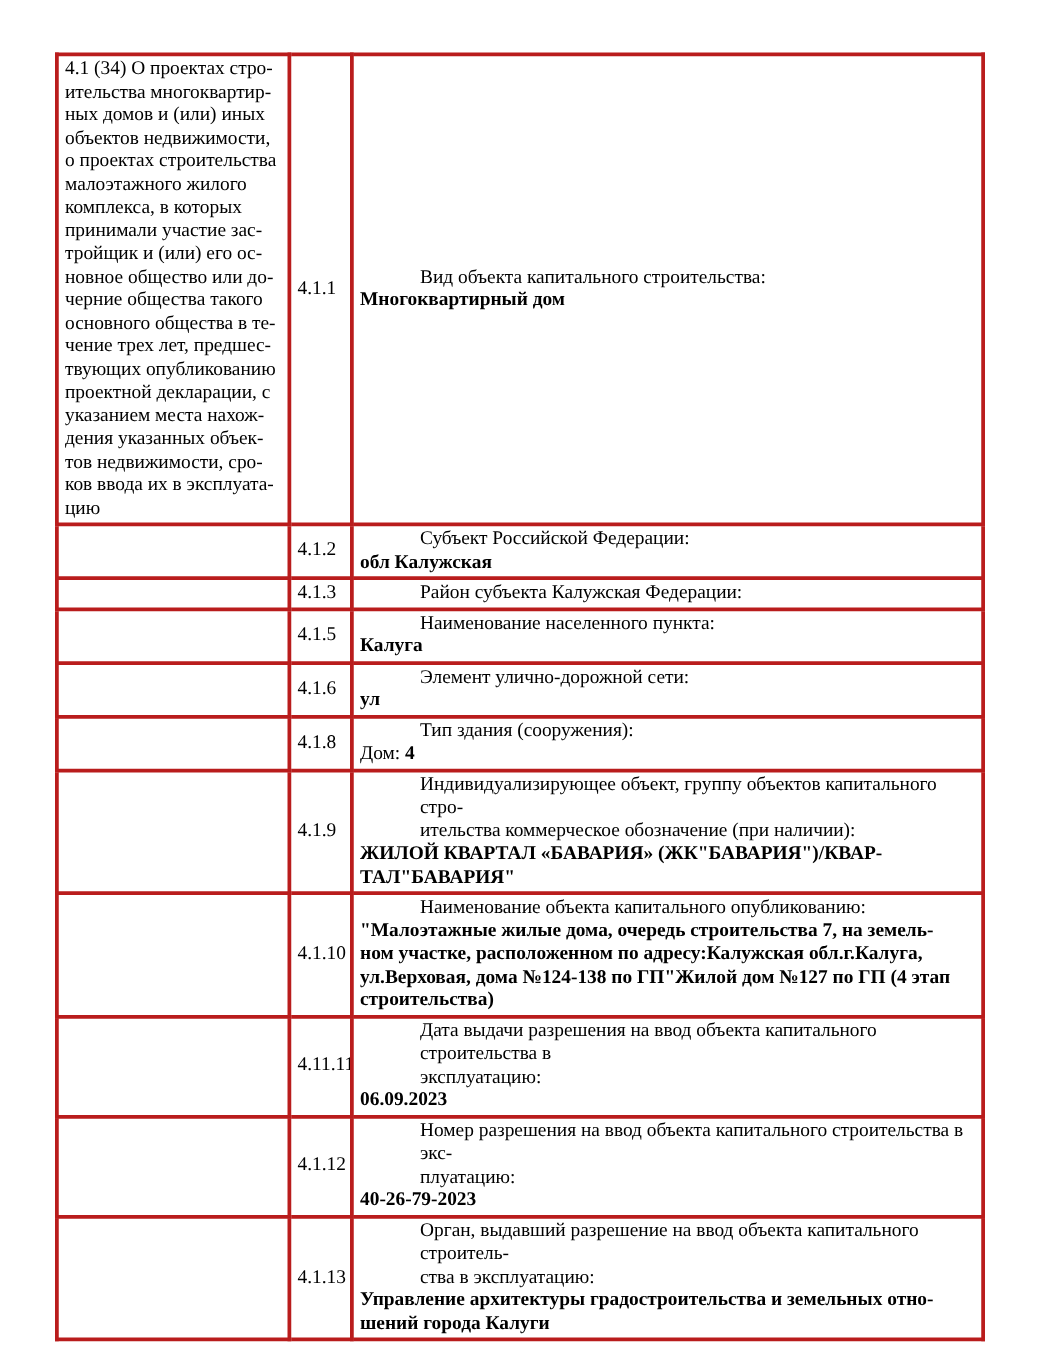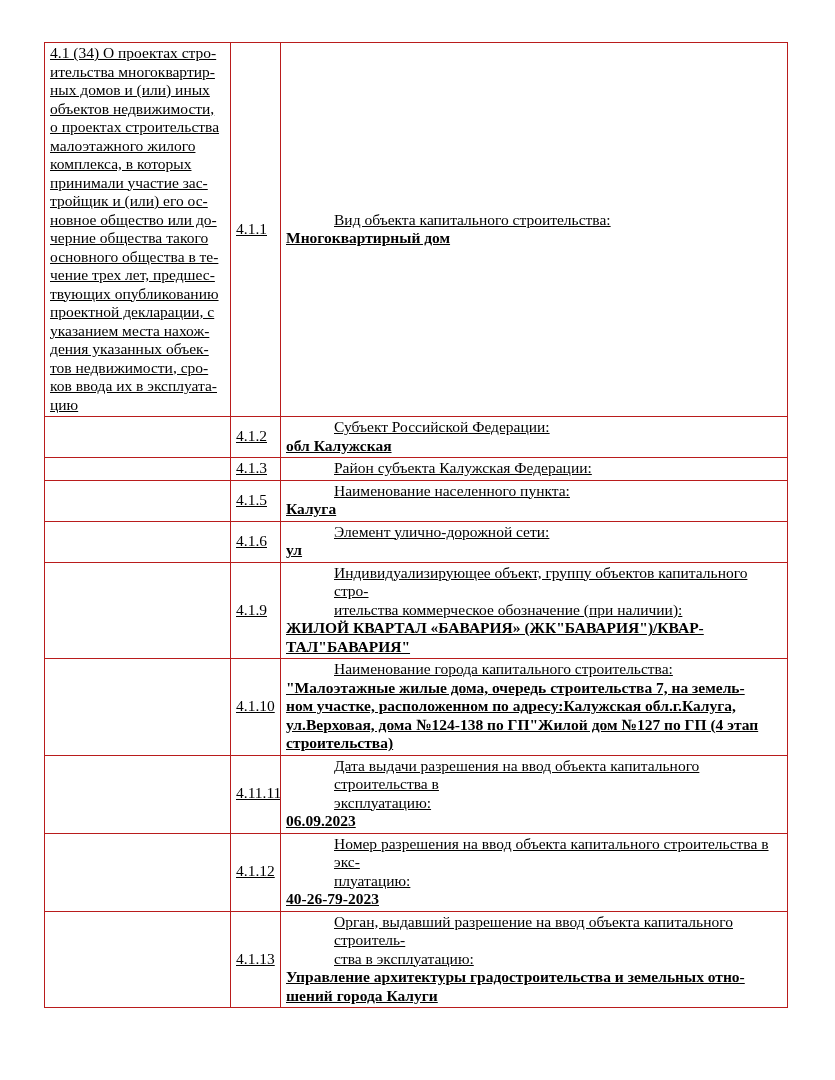--- a/index.html
+++ b/index.html
@@ -18,25 +18,24 @@
   }
   .decl-table {
     border-collapse: collapse;
     position: absolute;
     left: 44px;
     top: 42px;
     width: 744px;
     table-layout: fixed;
   }
   .decl-table td {
-    border: 1px solid #b91c1c;
+    border: 3px solid #b91c1c;
     padding: 1px 3px 2px 5px;
     vertical-align: middle;
     overflow: hidden;
-    text-decoration: underline;
   }
   col.c1 { width: 186px; }
   col.c2 { width: 50px; }
   col.c3 { width: auto; }
   td.desc {
     vertical-align: top;
     white-space: pre-line;
   }
   td.num {
     vertical-align: middle;
@@ -123,37 +122,45 @@
   <tr>
     <td class="desc"></td>
     <td class="num">4.1.6</td>
     <td class="content">
       <div class="label">Элемент улично-дорожной сети:</div>
       <div class="value-line"><span class="value-prefix"></span><span class="value-text">ул</span></div>
     </td>
   </tr>
 
 
+  <tr>
+    <td class="desc"></td>
+    <td class="num">4.1.8</td>
+    <td class="content">
+      <div class="label">Тип здания (сооружения):</div>
+      <div class="value-line"><span class="value-prefix">Дом: </span><span class="value-text">4</span></div>
+    </td>
+  </tr>
 
   <tr>
     <td class="desc"></td>
     <td class="num">4.1.9</td>
     <td class="content">
       <div class="label">Индивидуализирующее объект, группу объектов капитального стро-
 ительства коммерческое обозначение (при наличии):</div>
       <div class="value-line"><span class="value-prefix"></span><span class="value-text">ЖИЛОЙ КВАРТАЛ «БАВАРИЯ» (ЖК"БАВАРИЯ")/КВАР-
 ТАЛ"БАВАРИЯ"</span></div>
     </td>
   </tr>
 
   <tr>
     <td class="desc"></td>
     <td class="num">4.1.10</td>
     <td class="content">
-      <div class="label">Наименование города капитального строительства:</div>
+      <div class="label">Наименование объекта капитального опубликованию:</div>
       <div class="value-line"><span class="value-prefix"></span><span class="value-text">"Малоэтажные жилые дома, очередь строительства 7, на земель-
 ном участке, расположенном по адресу:Калужская обл.г.Калуга,
 ул.Верховая, дома №124-138 по ГП"Жилой дом №127 по ГП (4 этап
 строительства)</span></div>
     </td>
   </tr>
 
   <tr>
     <td class="desc"></td>
     <td class="num">4.11.11</td>

